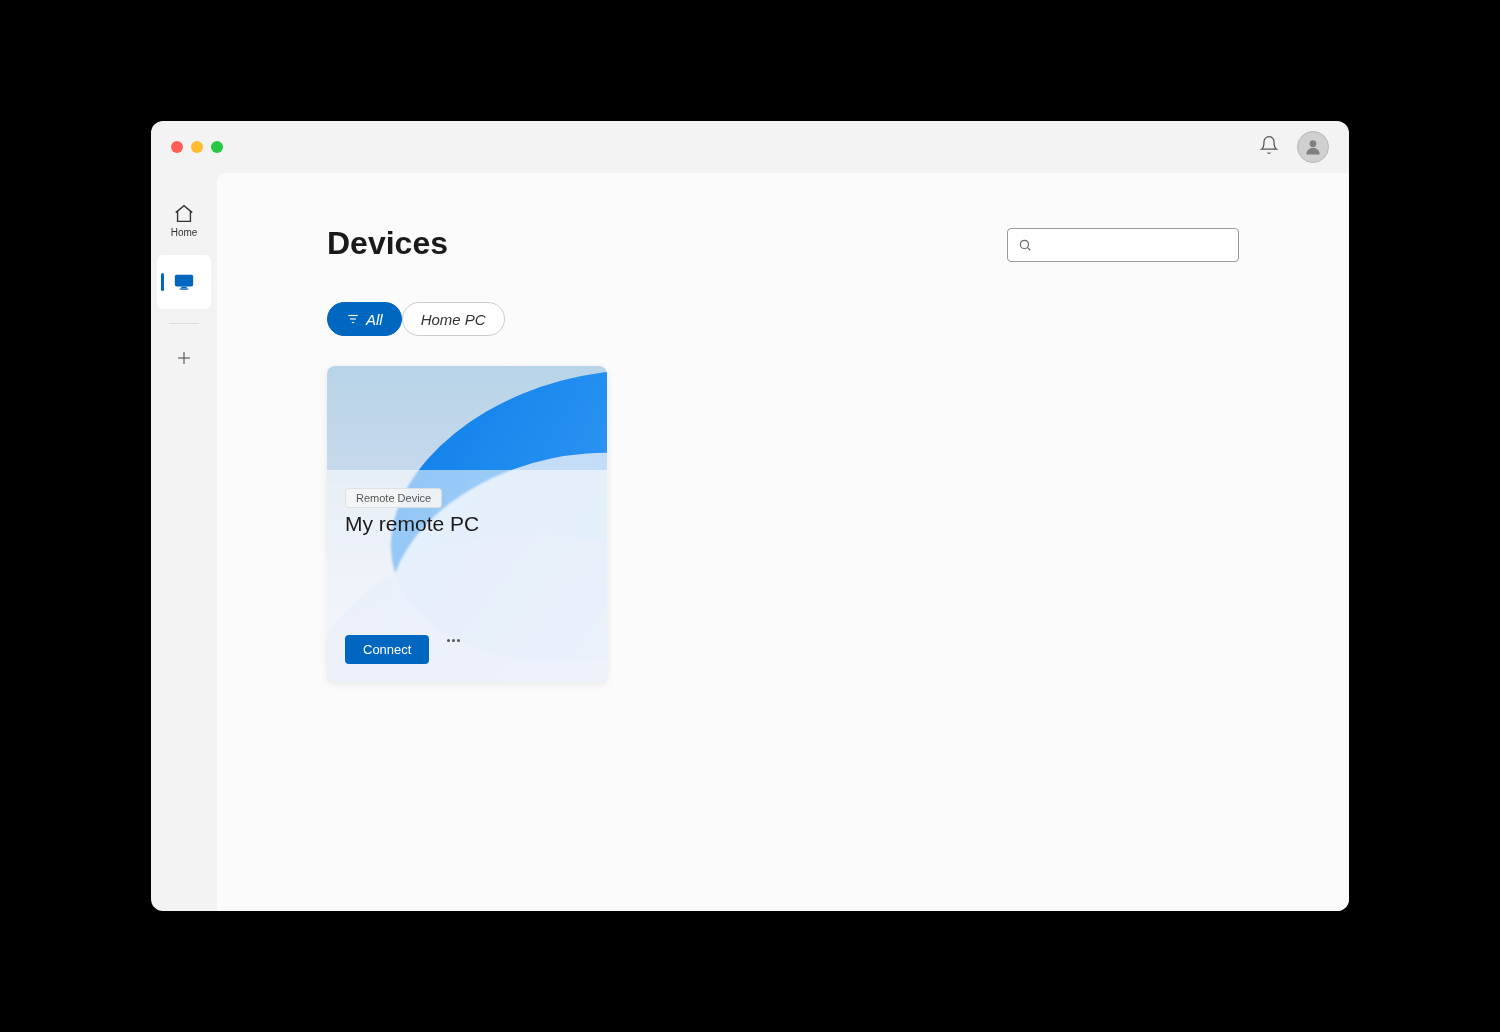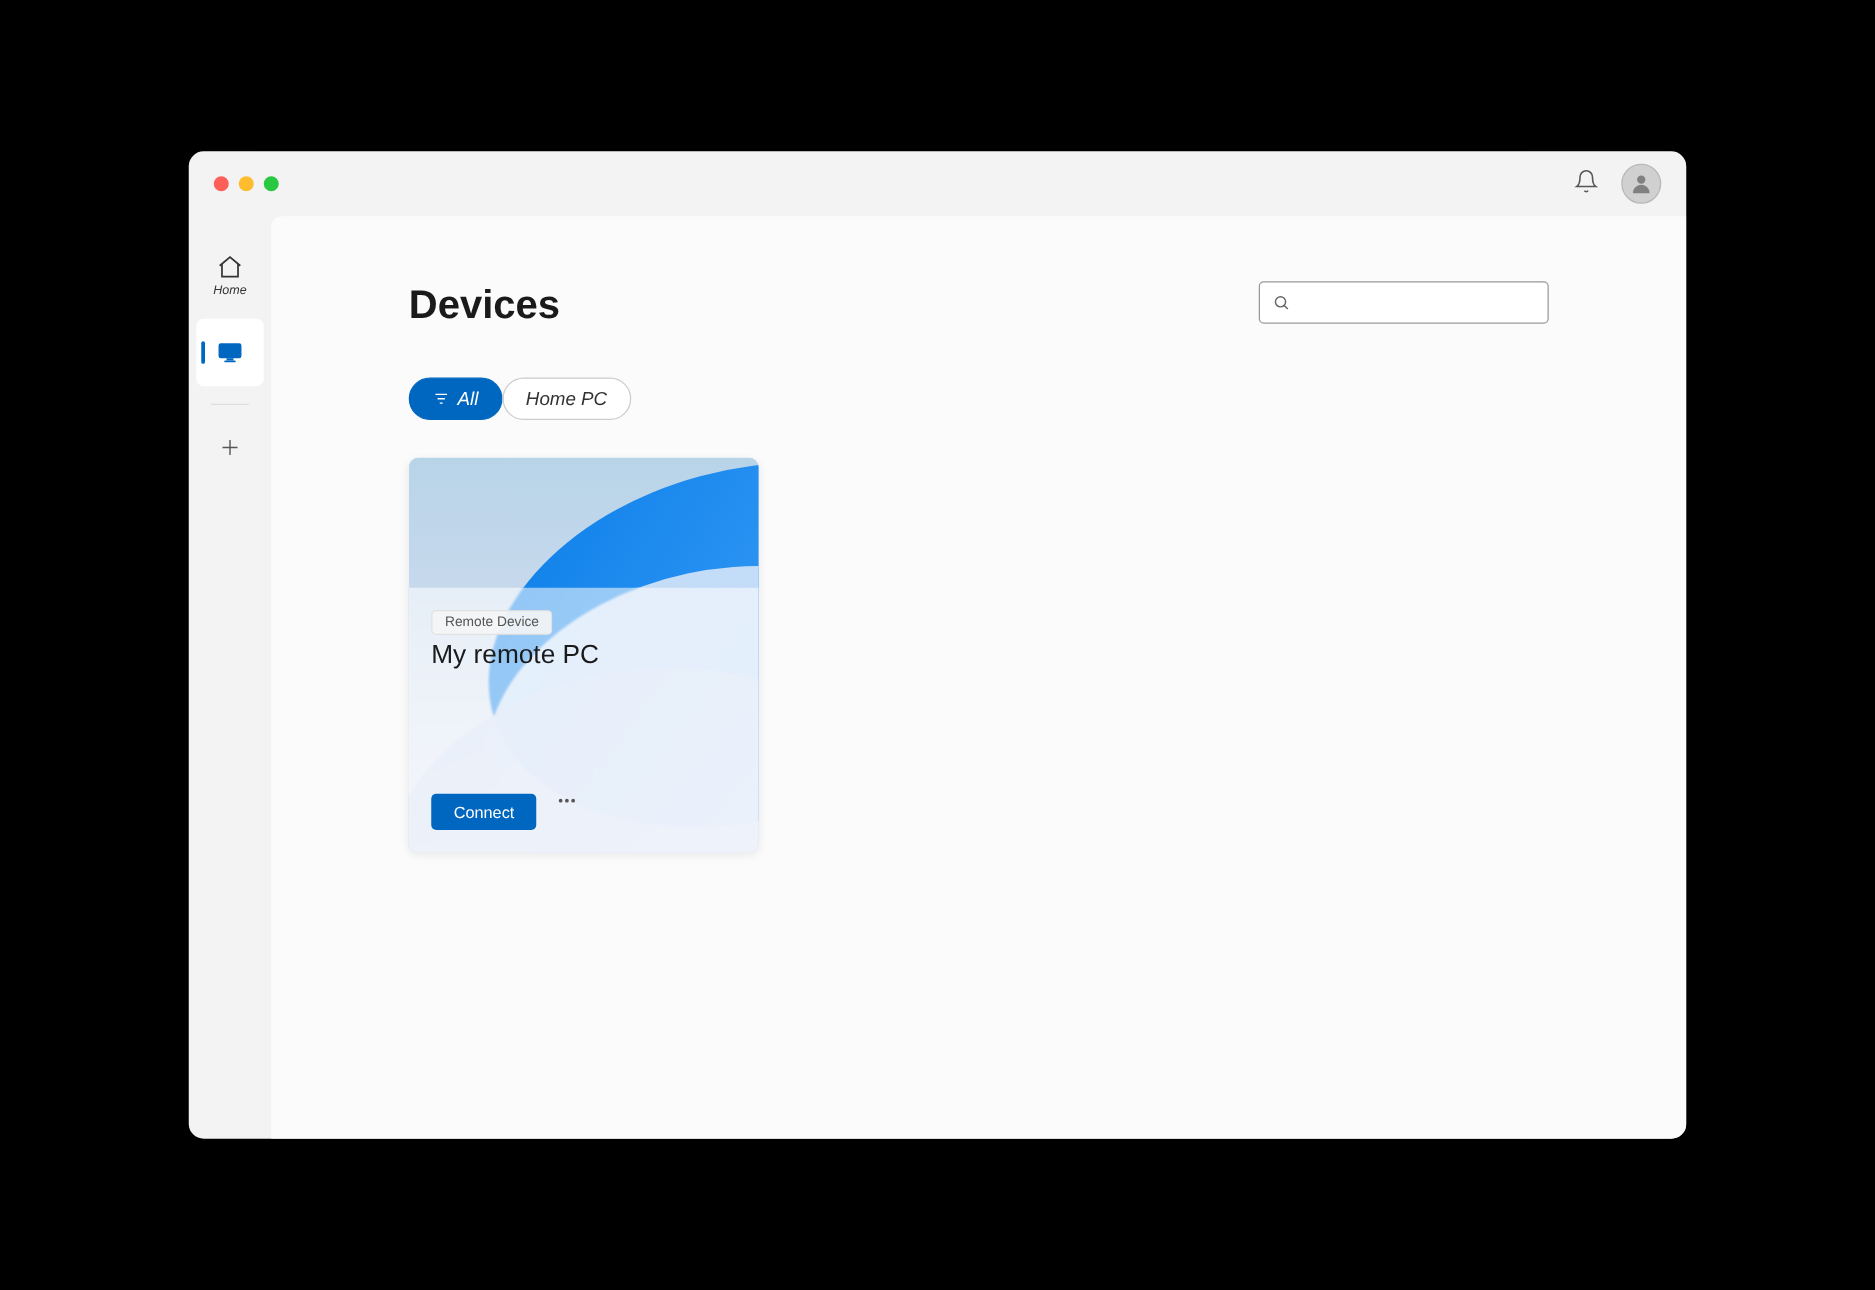--- a/index.html
+++ b/index.html
@@ -100,21 +100,20 @@
       width: 54px;
       height: 54px;
       border-radius: 6px;
       display: flex;
       flex-direction: column;
       align-items: center;
       justify-content: center;
       gap: 2px;
       cursor: pointer;
       position: relative;
-      font-style: italic;
     }
     
     .sidebar-item.active {
       background: #fff;
     }
     
     .sidebar-item.active::before {
       content: '';
       position: absolute;
       left: 4px;
@@ -173,21 +172,21 @@
       flex: 1;
       background: #fbfbfb;
       border-top-left-radius: 8px;
       padding: 52px 110px 40px 110px;
       overflow: auto;
     }
     
     .main-header {
       display: flex;
       justify-content: space-between;
-      align-items: flex-start;
+      align-items: flex-end;
       margin-bottom: 40px;
     }
     
     .page-title {
       font-size: 32px;
       font-weight: 600;
       color: #1a1a1a;
     }
     
     .search-box {

